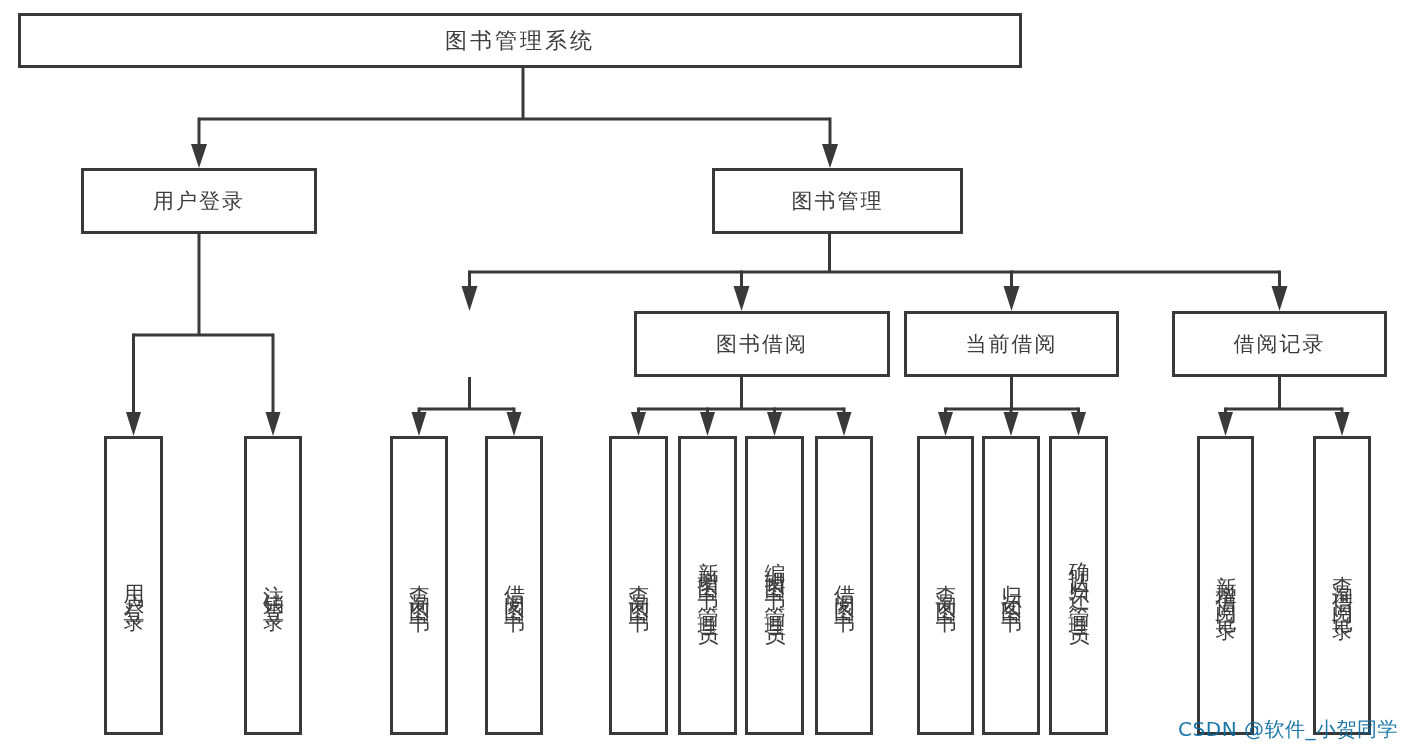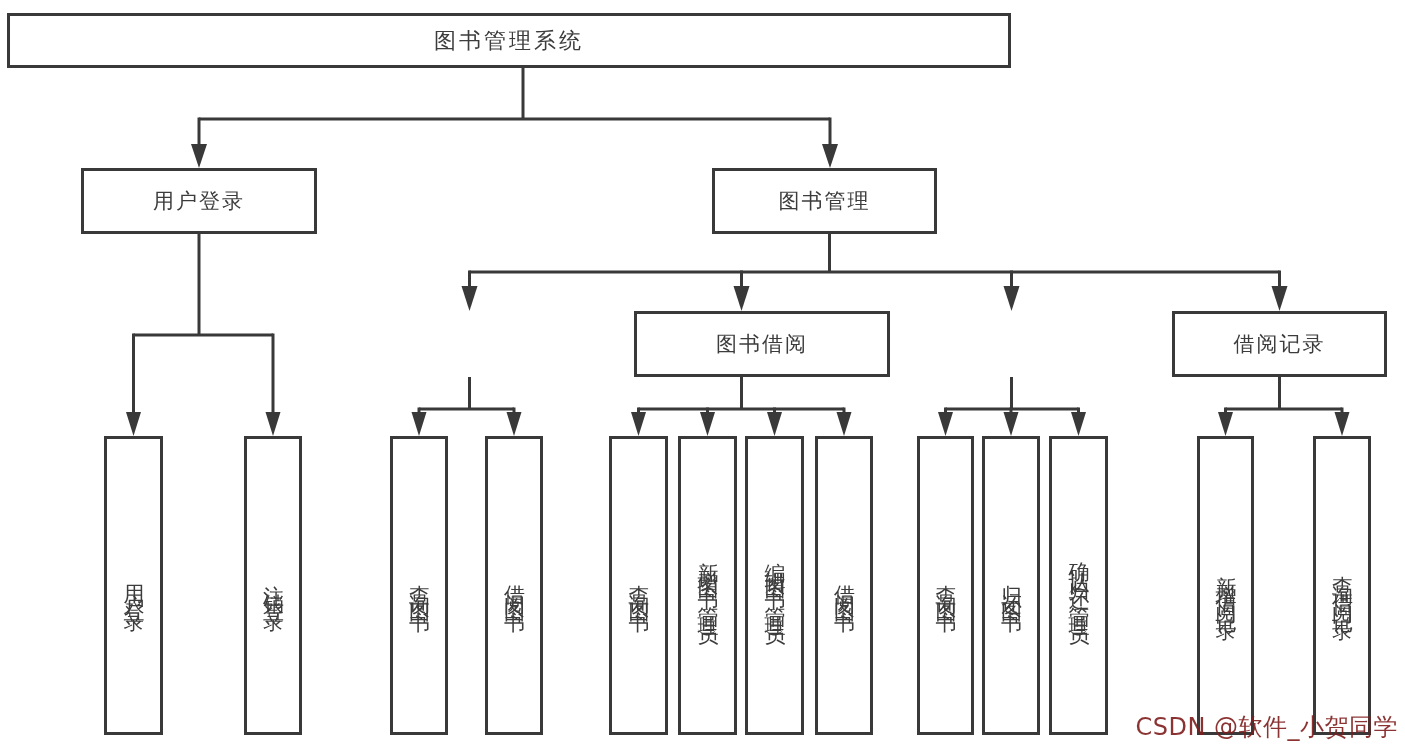--- a/index.html
+++ b/index.html
@@ -48,22 +48,22 @@
     text-orientation: mixed;
     font-size: 21px;
     letter-spacing: 9px;
     line-height: 1;
     white-space: nowrap;
   }
   .watermark {
     position: absolute;
     right: 7px;
     bottom: 4px;
-    font-size: 24px;
-    color: #7f1d1d;
+    font-size: 20px;
+    color: #0369a1;
     letter-spacing: 0.5px;
     opacity: 0.9;
     pointer-events: none;
   }
 </style>
 </head>
 <body>
 
 <div class="canvas">
 
@@ -130,34 +130,37 @@
 
       <polygon points="938,412 953,412 945.5,436"></polygon>
       <polygon points="1003.5,412 1018.5,412 1011,436"></polygon>
       <polygon points="1071,412 1086,412 1078.5,436"></polygon>
 
       <polygon points="1218,412 1233,412 1225.5,436"></polygon>
       <polygon points="1334.5,412 1349.5,412 1342,436"></polygon>
     </g>
   </svg>
 
-  <div class="box root-box" style="left:7px;top:13px;width:1004px;height:55px">
+  <div class="box root-box" style="left:18px;top:13px;width:1004px;height:55px">
     <span class="h-label">图书管理系统</span>
   </div>
 
   <div class="box lvl-box" style="left:81px;top:168px;width:236px;height:66px">
     <span class="h-label">用户登录</span>
   </div>
-  <div class="box lvl-box" style="left:712px;top:168px;width:225px;height:66px">
+  <div class="box lvl-box" style="left:712px;top:168px;width:251px;height:66px">
     <span class="h-label">图书管理</span>
   </div>
 
   <div class="box lvl-box" style="left:634px;top:311px;width:256px;height:66px">
     <span class="h-label">图书借阅</span>
   </div>
+  <div class="box lvl-box" style="left:904px;top:311px;width:215px;height:66px">
+    <span class="h-label">当前借阅</span>
+  </div>
   <div class="box lvl-box" style="left:1172px;top:311px;width:215px;height:66px">
     <span class="h-label">借阅记录</span>
   </div>
 
   <div class="box leaf" style="left:104px;top:436px;width:59px;height:299px">
     <span class="v-label">用户登录</span>
   </div>
   <div class="box leaf" style="left:244px;top:436px;width:58px;height:299px">
     <span class="v-label">注销登录</span>
   </div>

